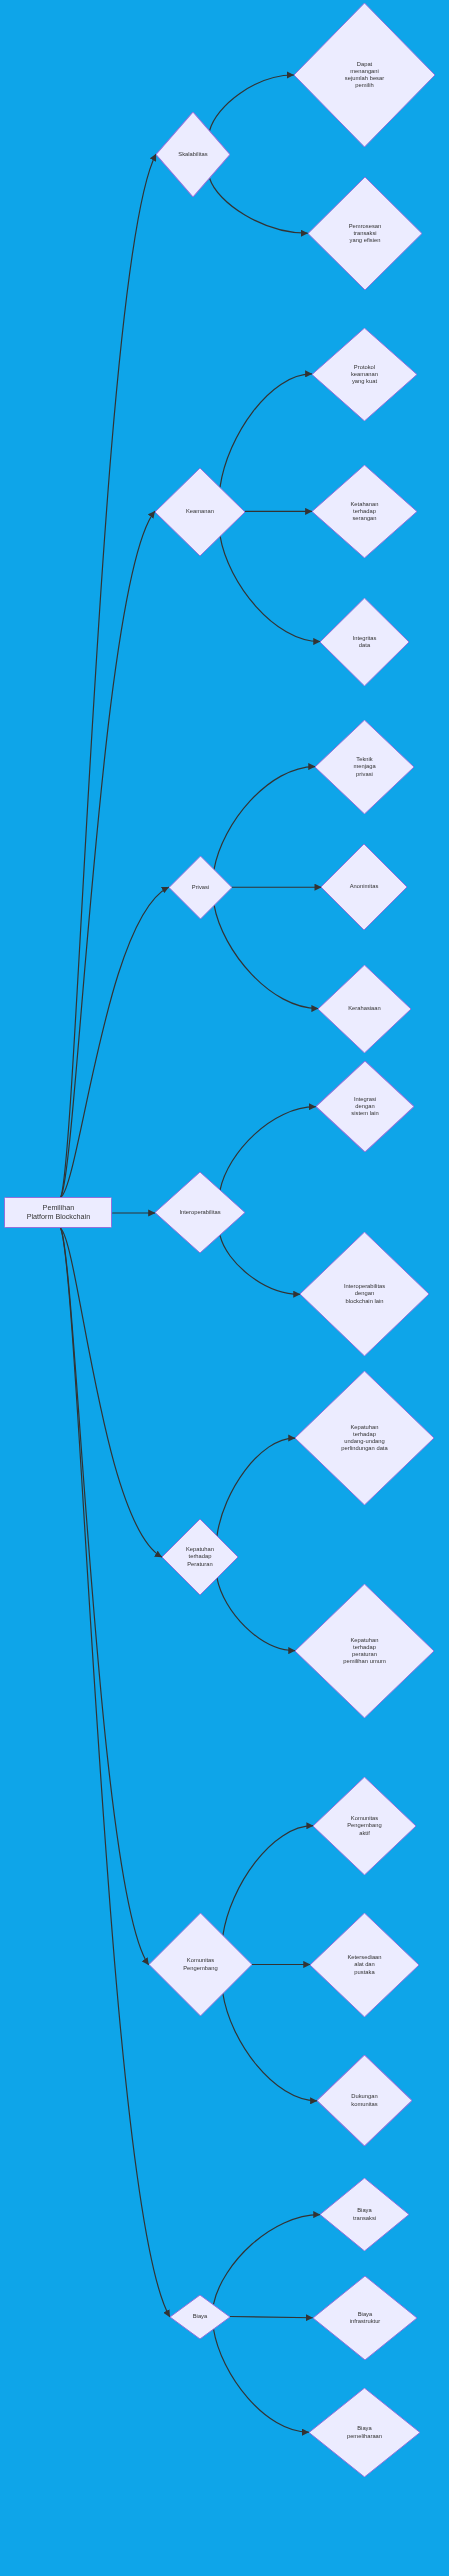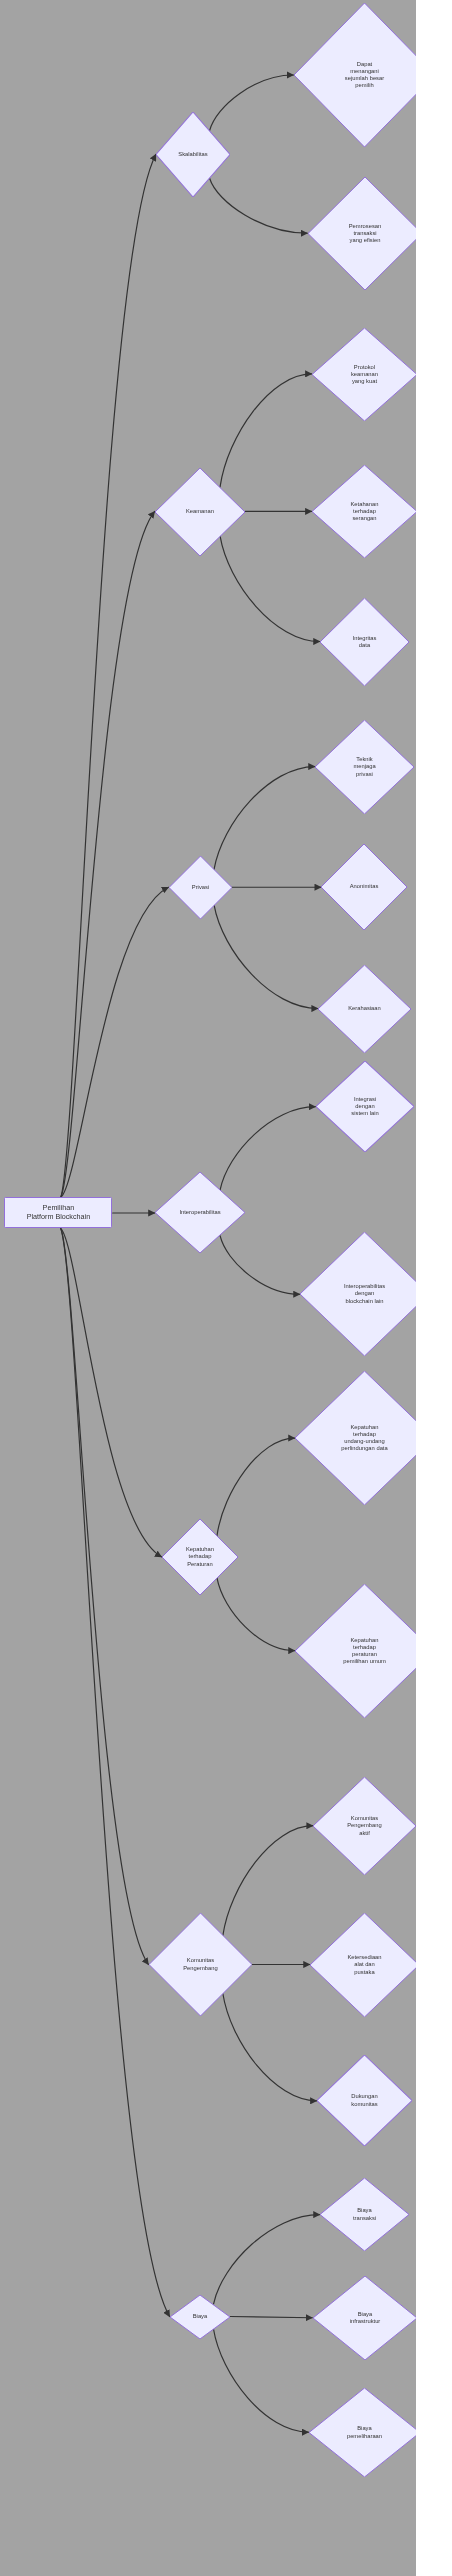--- a/index.html
+++ b/index.html
@@ -5,23 +5,23 @@
   html, body {
     margin: 0;
     padding: 0;
     background: #ffffff;
   }
   body {
     font-family: "Liberation Sans", "DejaVu Sans", sans-serif;
   }
   #canvas {
     position: relative;
-    width: 416px;
+    width: 449px;
     height: 2576px;
-    background: #a3a3a3;
+    background: #0ea5e9;
     overflow: hidden;
   }
   #edge-layer {
     position: absolute;
     left: 0;
     top: 0;
     width: 453px;
     height: 2576px;
     pointer-events: none;
   }

